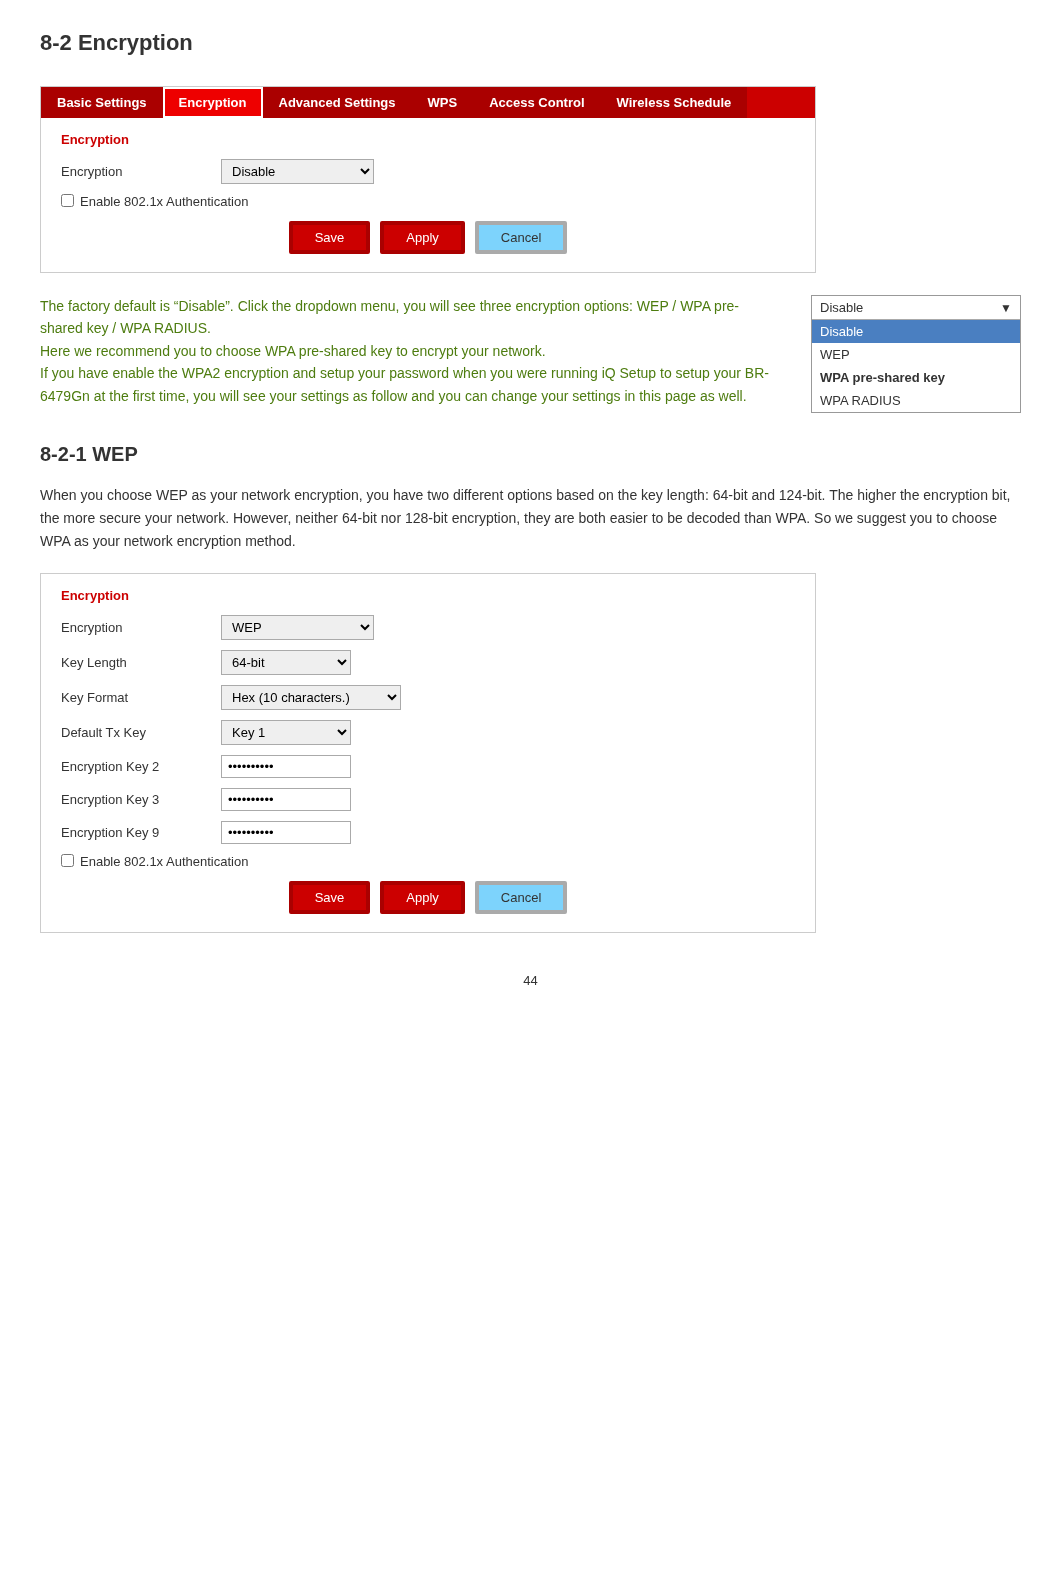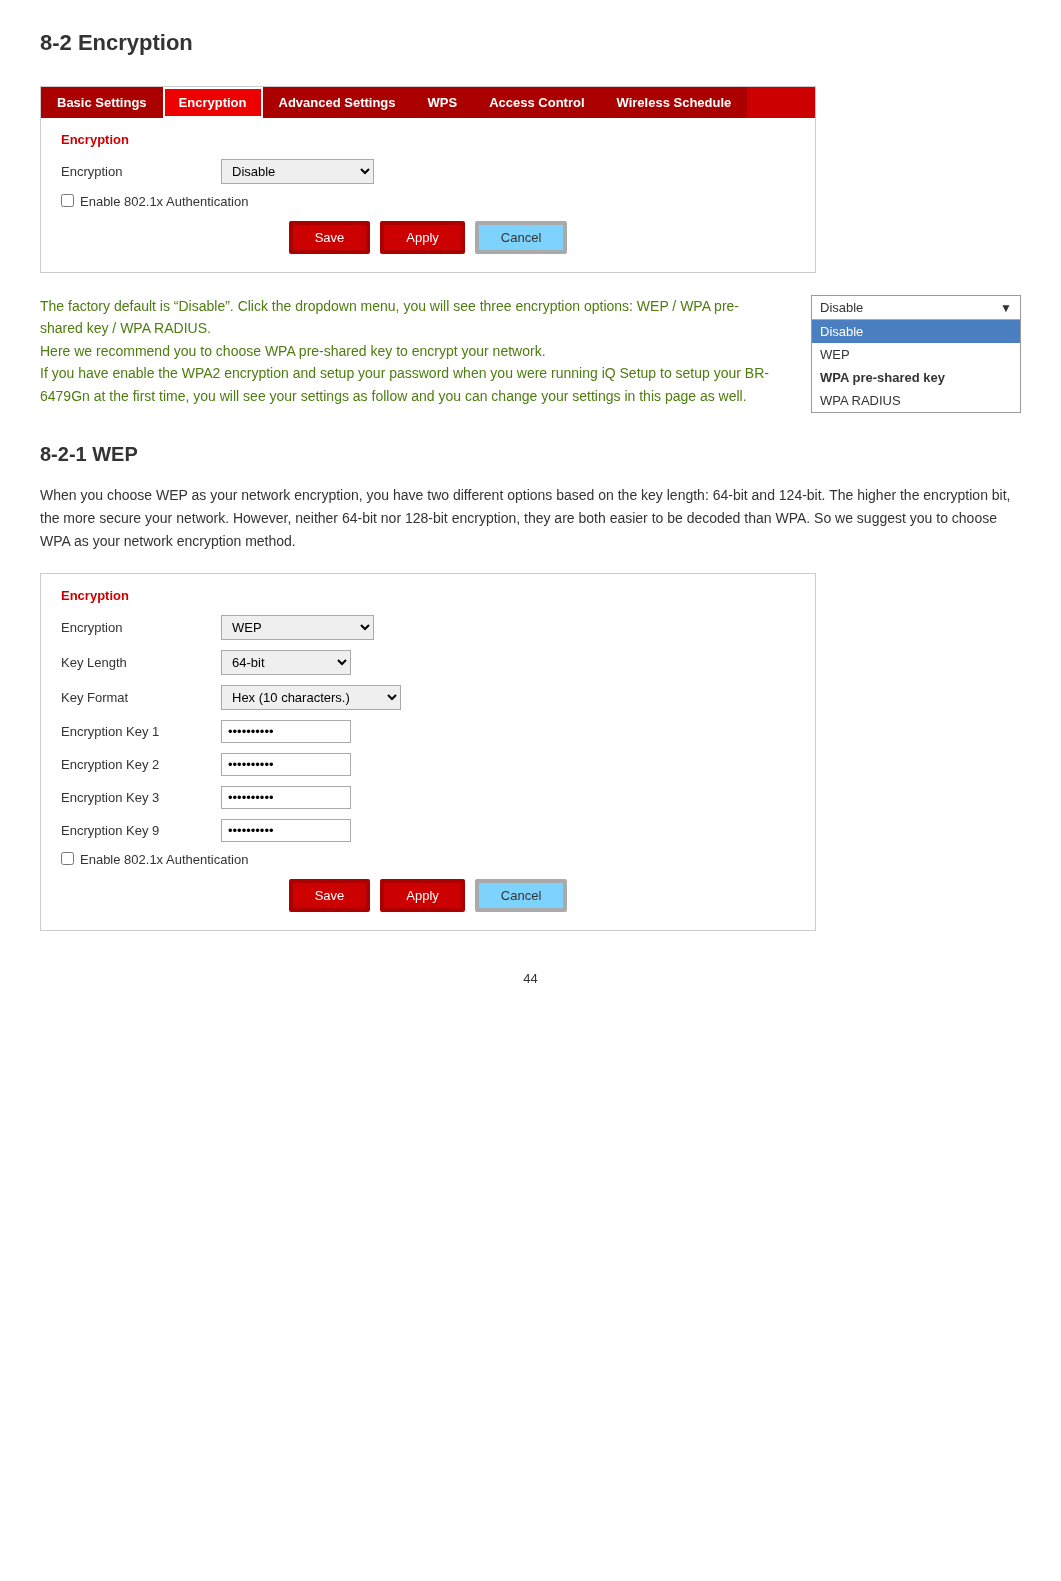--- a/index.html
+++ b/index.html
@@ -290,27 +290,32 @@
     <div class="form-row">
       <div class="form-label">Key Format</div>
       <div class="form-control">
         <select style="min-width:180px;">
           <option selected="">Hex (10 characters.)</option>
           <option>ASCII (5 characters.)</option>
         </select>
       </div>
     </div>
 
-
-    <div class="form-row">
-      <div class="form-label">Encryption Key 1</div>
-      <div class="form-control">
-        <input type="password" value="**********" style="">
-      </div>
-    </div>
+    <div class="form-row">
+      <div class="form-label">Default Tx Key</div>
+      <div class="form-control">
+        <select>
+          <option selected="">Key 1</option>
+          <option>Key 2</option>
+          <option>Key 3</option>
+          <option>Key 4</option>
+        </select>
+      </div>
+    </div>
+
 
     <div class="form-row">
       <div class="form-label">Encryption Key 2</div>
       <div class="form-control">
         <input type="password" value="**********" style="">
       </div>
     </div>
 
     <div class="form-row">
       <div class="form-label">Encryption Key 3</div>

